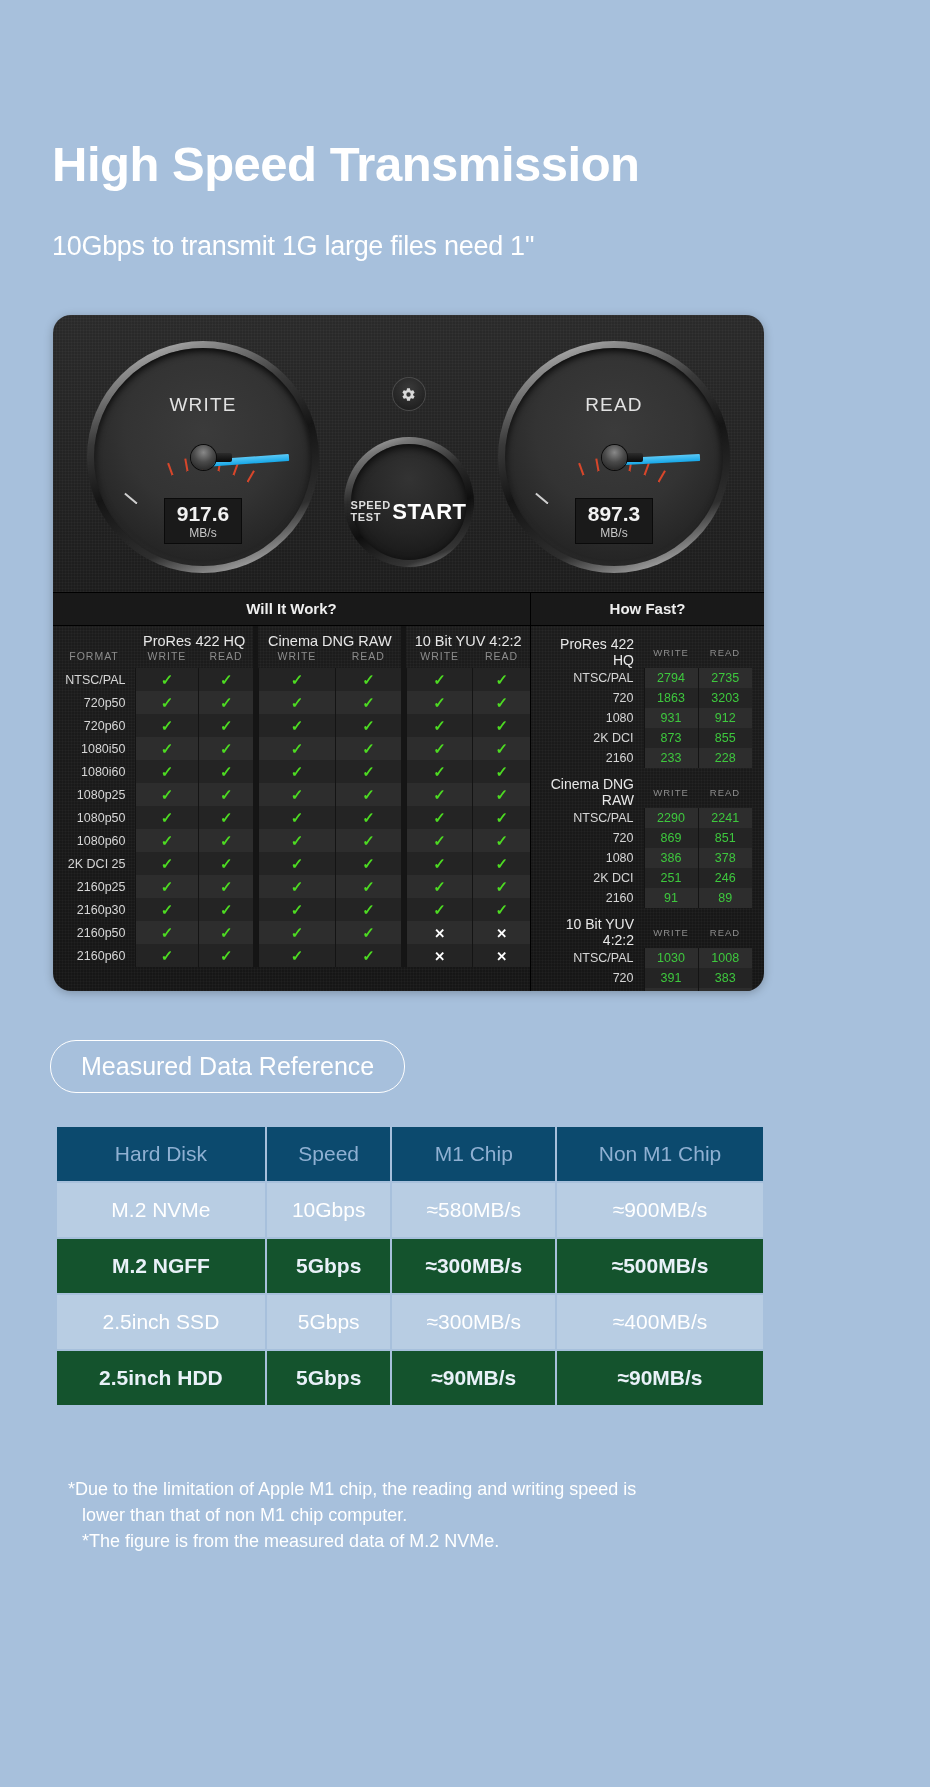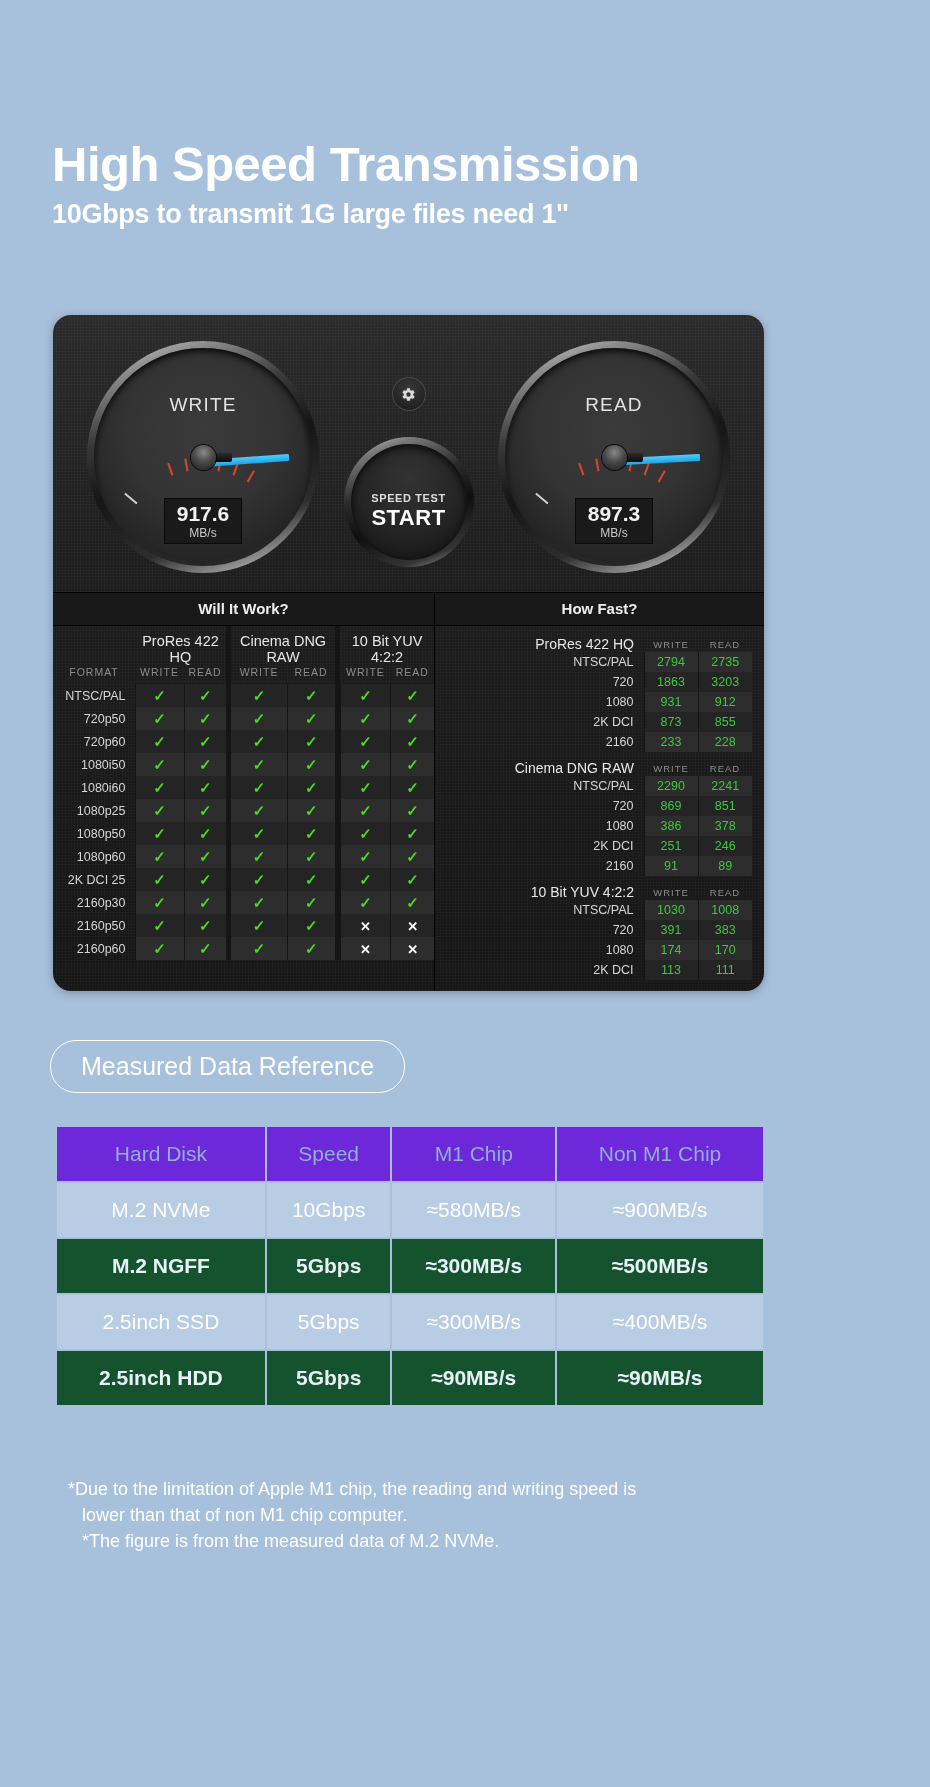--- a/index.html
+++ b/index.html
@@ -17,23 +17,23 @@
   .header { padding: 140px 0 0 52px; }
   .title {
     font-size: 49px;
     font-weight: bold;
     color: #ffffff;
     letter-spacing: -0.5px;
     line-height: 1.0;
   }
   .subtitle {
     font-size: 27px;
-    font-weight: bold;
+    font-weight: normal;
     color: #ffffff;
-    margin-top: 10px;
+    margin-top: 42px;
     letter-spacing: -0.3px;
   }
 
   
   .panel {
     position: absolute;
     left: 53px;
     top: 315px;
     width: 711px;
     height: 676px;
@@ -153,30 +153,30 @@
     width: 130px; height: 130px;
     border-radius: 50%;
     background: linear-gradient(160deg,#d8d8d8 0%, #777 15%, #2b2b2b 38%, #0f0f0f 60%, #353535 85%, #bdbdbd 100%);
     padding: 7px;
   }
   .start-inner {
     width: 100%; height: 100%;
     border-radius: 50%;
     background: radial-gradient(circle at 50% 30%, #333 0%, #242424 55%, #111 100%);
     box-shadow: inset 0 3px 8px rgba(0,0,0,.8);
-    display: flex; flex-direction: column;
+    display: flex; 
     align-items: center; justify-content: center;
     padding-top: 18px;
   }
   .start-inner .small { color: #dedede; font-size: 11px; letter-spacing: .6px; font-weight: bold; }
   .start-inner .big   { color: #fff; font-size: 22px; font-weight: bold; letter-spacing: .5px; margin-top: 1px; }
 
   
   .tables { display: flex; height: 399px; border-top: 1px solid #000; }
-  .tbl-left  { width: 382px; border-right: 1px solid #000; }
+  .tbl-left  { width: 478px; border-right: 1px solid #000; }
   .tbl-right { flex: 1; }
 
   .sec-title {
     text-align: center;
     color: #efefef;
     font-size: 15px;
     font-weight: bold;
     padding: 7px 0 8px;
     background: #191919;
     border-bottom: 1px solid #000;
@@ -253,21 +253,21 @@
     border-spacing: 2px;
   }
   .ref td {
     height: 54px;
     text-align: center;
     font-size: 21px;
     color: #ffffff;
     background: #b8cde3;
   }
   .ref tr.alt td { background: #14532d; color: #e9f1f8; font-weight: bold; }
-  .ref tr.head td { background: #6d28d9; color: #8fb0d2; }
+  .ref tr.head td { background: #0c4a6e; color: #8fb0d2; }
 
   
   .notes {
     position: absolute;
     left: 68px;
     top: 1476px;
     width: 800px;
     color: #ffffff;
     font-size: 18px;
     line-height: 1.45;
@@ -458,20 +458,31 @@
               <td class="cell"><span class="mark-ok">✓</span></td>
               <td class="gap"></td>
               <td class="cell"><span class="mark-ok">✓</span></td>
               <td class="cell"><span class="mark-ok">✓</span></td>
               <td class="gap"></td>
               <td class="cell"><span class="mark-ok">✓</span></td>
               <td class="cell"><span class="mark-ok">✓</span></td>
             </tr>
             <tr>
               <td class="rowlabel">2K DCI 25</td>
+              <td class="cell"><span class="mark-ok">✓</span></td>
+              <td class="cell"><span class="mark-ok">✓</span></td>
+              <td class="gap"></td>
+              <td class="cell"><span class="mark-ok">✓</span></td>
+              <td class="cell"><span class="mark-ok">✓</span></td>
+              <td class="gap"></td>
+              <td class="cell"><span class="mark-ok">✓</span></td>
+              <td class="cell"><span class="mark-ok">✓</span></td>
+            </tr>
+            <tr>
+              <td class="rowlabel">2160p25</td>
               <td class="cell"><span class="mark-ok">✓</span></td>
               <td class="cell"><span class="mark-ok">✓</span></td>
               <td class="gap"></td>
               <td class="cell"><span class="mark-ok">✓</span></td>
               <td class="cell"><span class="mark-ok">✓</span></td>
               <td class="gap"></td>
               <td class="cell"><span class="mark-ok">✓</span></td>
               <td class="cell"><span class="mark-ok">✓</span></td>
             </tr>
             <tr>

